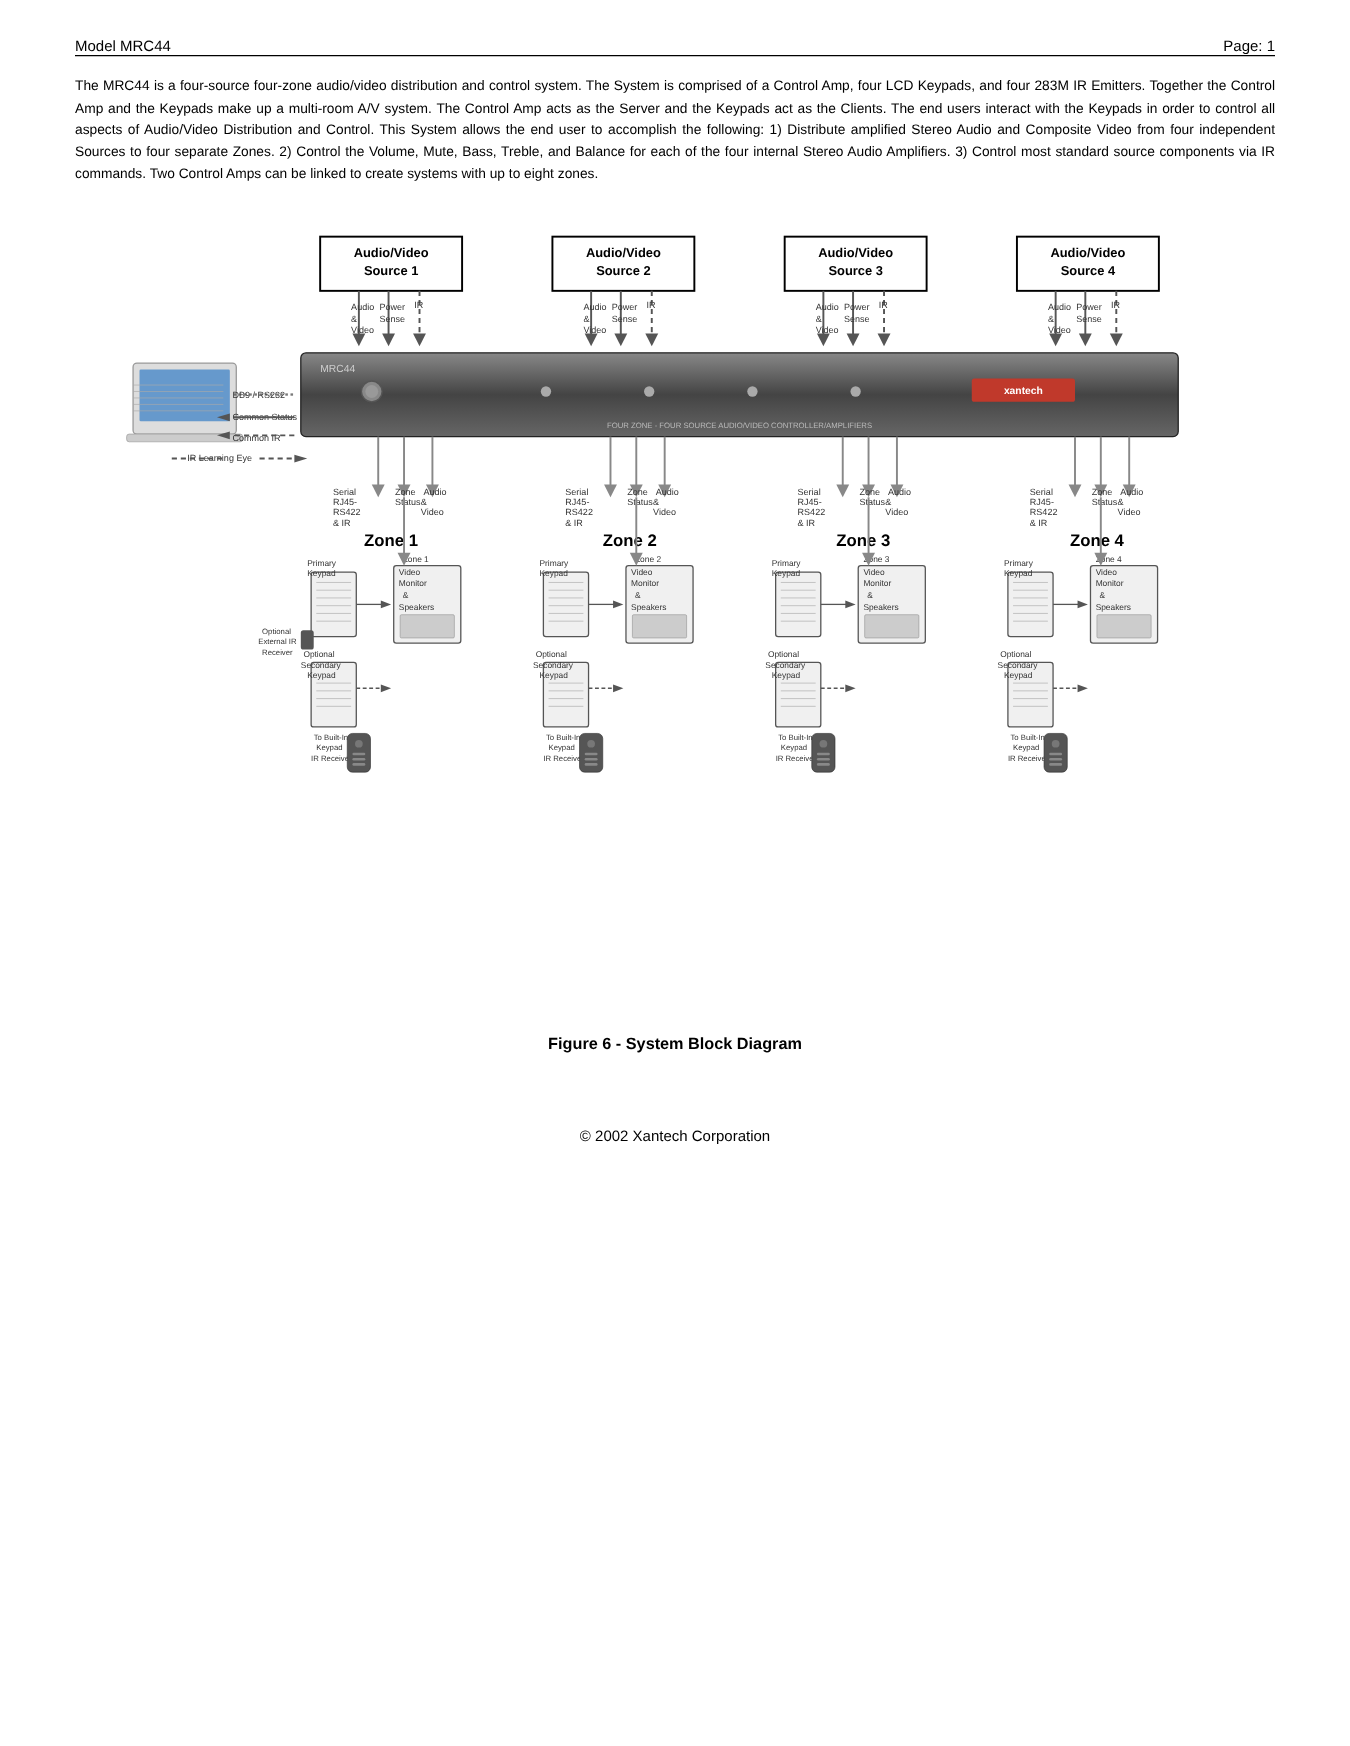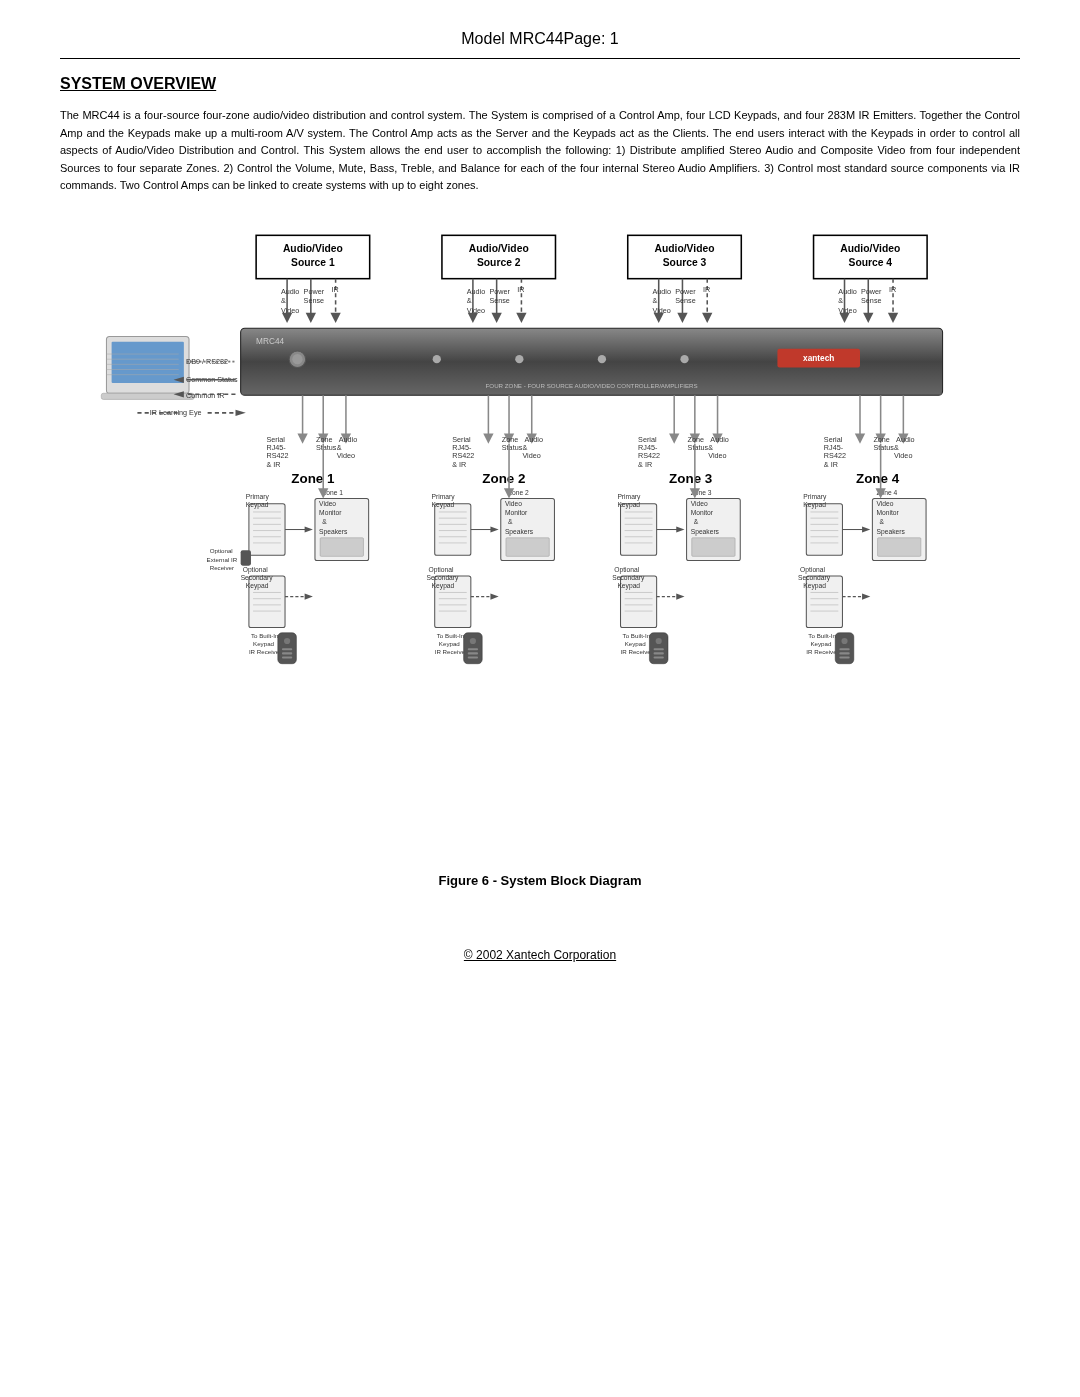--- a/index.html
+++ b/index.html
@@ -12,23 +12,22 @@
       min-height: 1397px;
     }
     .page {
       width: 1080px;
       min-height: 1397px;
       padding: 30px 60px;
       background: #fff;
     }
     .header {
       display: flex;
-      justify-content: center;
-      margin-bottom: 10px;
-      font-size: 16px;
+      justify-content: space-between;
+      font-size: 12px;
     }
     .divider {
       border-top: 1px solid #000;
       margin-bottom: 16px;
     }
     .section-title {
       font-size: 16px;
       font-weight: bold;
       text-decoration: underline;
       margin-bottom: 14px;
@@ -55,34 +54,32 @@
       font-weight: bold;
       font-size: 13px;
       margin-top: 8px;
       margin-bottom: 20px;
     }
     .footer {
       text-align: center;
       font-size: 12px;
       margin-top: 40px;
       padding-bottom: 20px;
-      text-decoration: underline;
     }
   </style>
 </head>
 <body>
 
 <div class="page">
   <div class="header">
     <span>Model MRC44</span>
     <span>Page: 1</span>
   </div>
   <div class="divider"></div>
 
-  <div class="section-title">SYSTEM OVERVIEW</div>
 
   <p class="body-text">The MRC44 is a four-source four-zone audio/video distribution and control system. The System is comprised of a Control Amp, four LCD Keypads, and four 283M IR Emitters. Together the Control Amp and the Keypads make up a multi-room A/V system. The Control Amp acts as the Server and the Keypads act as the Clients. The end users interact with the Keypads in order to control all aspects of Audio/Video Distribution and Control. This System allows the end user to accomplish the following: 1) Distribute amplified Stereo Audio and Composite Video from four independent Sources to four separate Zones. 2) Control the Volume, Mute, Bass, Treble, and Balance for each of the four internal Stereo Audio Amplifiers. 3) Control most standard source components via IR commands. Two Control Amps can be linked to create systems with up to eight zones.</p>
 
   <div class="diagram-container">
     <div class="diagram-svg-wrap">
       <svg viewBox="0 0 900 620" width="960" height="640" xmlns="http://www.w3.org/2000/svg" style="display:block;margin:0 auto;">
 
         <rect width="900" height="620" fill="white"></rect>
 
         <rect x="175" y="10" width="110" height="42" fill="white" stroke="#000" stroke-width="1.5"></rect>

